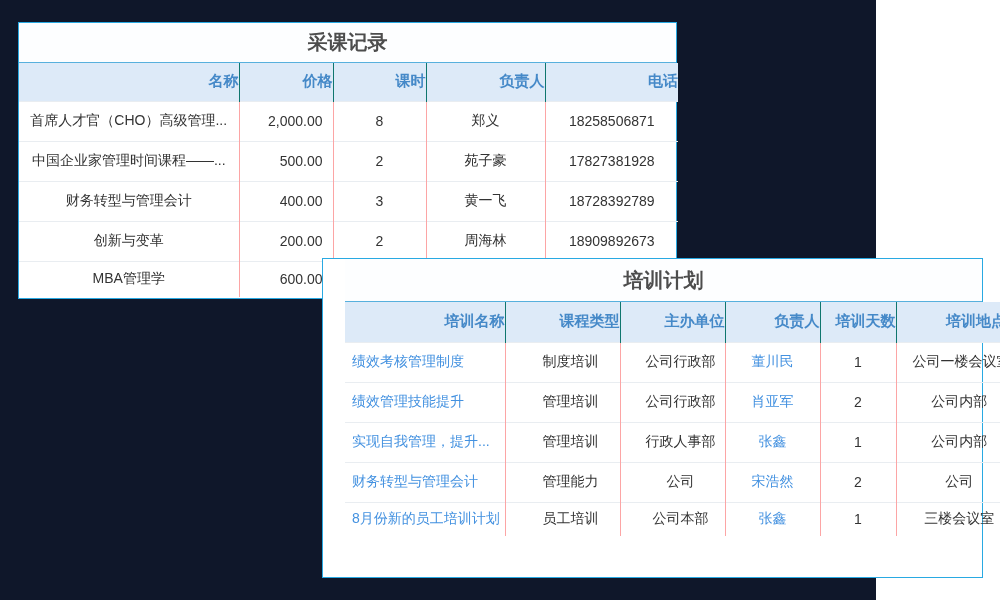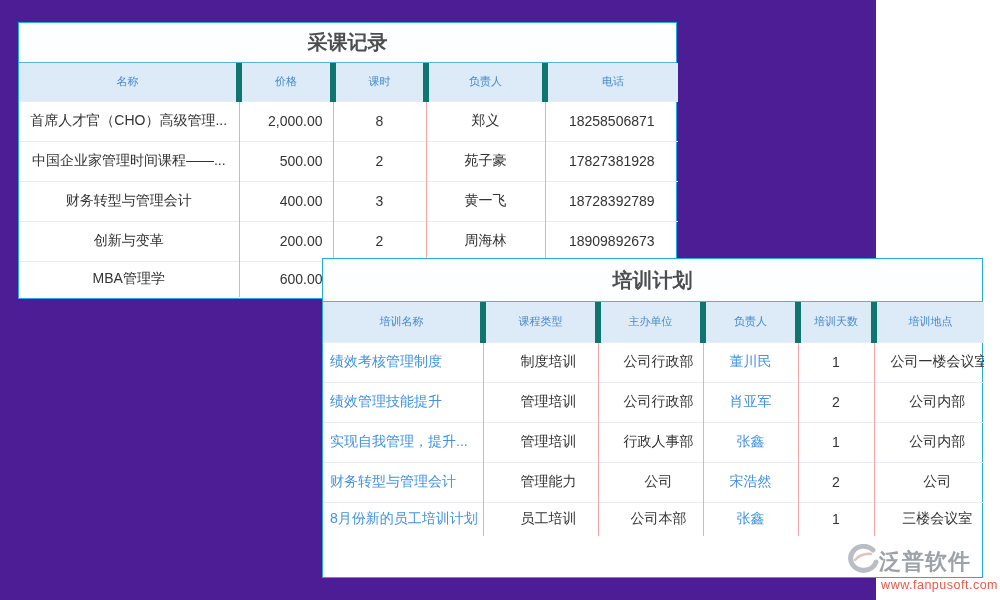--- a/index.html
+++ b/index.html
@@ -1,44 +1,44 @@
 <!DOCTYPE html>
 <html><head>
 <meta charset="utf-8">
 <style>
   * { margin:0; padding:0; box-sizing:border-box; }
   html,body { width:1000px; height:600px; background:#ffffff; overflow:hidden;
     font-family:"Liberation Sans","DejaVu Sans",sans-serif; }
-  .canvas { position:relative; width:876px; height:600px; background:#4c1d95; }
+  .canvas { position:relative; width:876px; height:600px; background:#0f172a; }
 
   .tbl { position:absolute; background:#fff; border:1.5px solid var(--accent-border,#29a9e2); }
   .tbl-title { background:#fdfeff; text-align:center; font-weight:bold;
     color:var(--title-text,#4d4d4d); font-size:20px;
     border-bottom:1px solid var(--title-rule,#57b0dd); }
   .tbl table { border-collapse:collapse; table-layout:fixed; width:100%; }
   .tbl th { background:var(--header-bg,#ddeaf8); color:var(--header-text,#4589c8);
-    font-size:11px; font-weight:normal; text-align:center; }
-  .tbl th + th { border-left:6px solid #0f766e; }
+    font-size:15px; font-weight:bold; text-align:right; }
+  .tbl th + th { border-left:1px solid #0f766e; }
   .tbl td { color:var(--body-text,#333333); font-size:14px; text-align:center;
     border-top:1px solid #e9edf1; white-space:nowrap; overflow:hidden; }
   .tbl td + td { border-left:1px solid #fca5a5; }
   .tbl td.al { text-align:center; padding-left:16px; }
   .tbl td.als { text-align:left; padding-left:7px; }
   .tbl td.ar { text-align:right; padding-right:10px; }
   .tbl td.link { color:var(--link-text,#4391e0); cursor:pointer; }
 
   
   #table1 { left:18px; top:22px; width:659px; height:277px; }
   #table1 .tbl-title { height:40px; line-height:39px; }
   #table1 th { height:38px; }
   #table1 td { height:40px; }
   #table1 tbody tr:last-child td { height:36px; }
 
   
-  #table2 { left:322px; top:258px; width:661px; height:320px; }
+  #table2 { left:322px; top:258px; width:661px; height:320px;padding-left:22px; }
   #table2 .tbl-title { height:43px; line-height:42px; }
   #table2 th { height:40px;margin-top:40px; }
   #table2 td { height:40px; }
   #table2 tbody tr:last-child td { height:34px; }
 
   .watermark { position:absolute; left:843px; top:544px; width:155px; z-index:9;
     pointer-events:none; }
   .wm-row { display:flex; align-items:center; }
   .wm-logo { flex:0 0 auto; opacity:.8; }
   .wm-brand { color:var(--watermark-text,#8b9298); font-size:22px; font-weight:bold;
@@ -169,26 +169,14 @@
             <td class="al">员工培训</td>
             <td class="al">公司本部</td>
             <td class="link">张鑫</td>
             <td>1</td>
             <td class="al">三楼会议室</td>
           </tr>
         </tbody>
     </table>
   </section>
 
-  <div class="watermark">
-    <div class="wm-row">
-      <span class="wm-logo">
-        <svg width="36" height="32" viewBox="0 0 36 32">
-          <path d="M30 6 A 13 12 0 1 0 33 18" fill="none" stroke="#9aa0a8" stroke-width="5" stroke-linecap="round" opacity="0.85"></path>
-          <path d="M12 16 q 6 -7 16 -6" fill="none" stroke="#b9897a" stroke-width="2.5" stroke-linecap="round" opacity="0.6"></path>
-        </svg>
-      </span>
-      <span class="wm-brand">泛普软件</span>
-    </div>
-    <div class="wm-url">www.fanpusoft.com</div>
-  </div>
 
 </div>
 
 </body></html>

